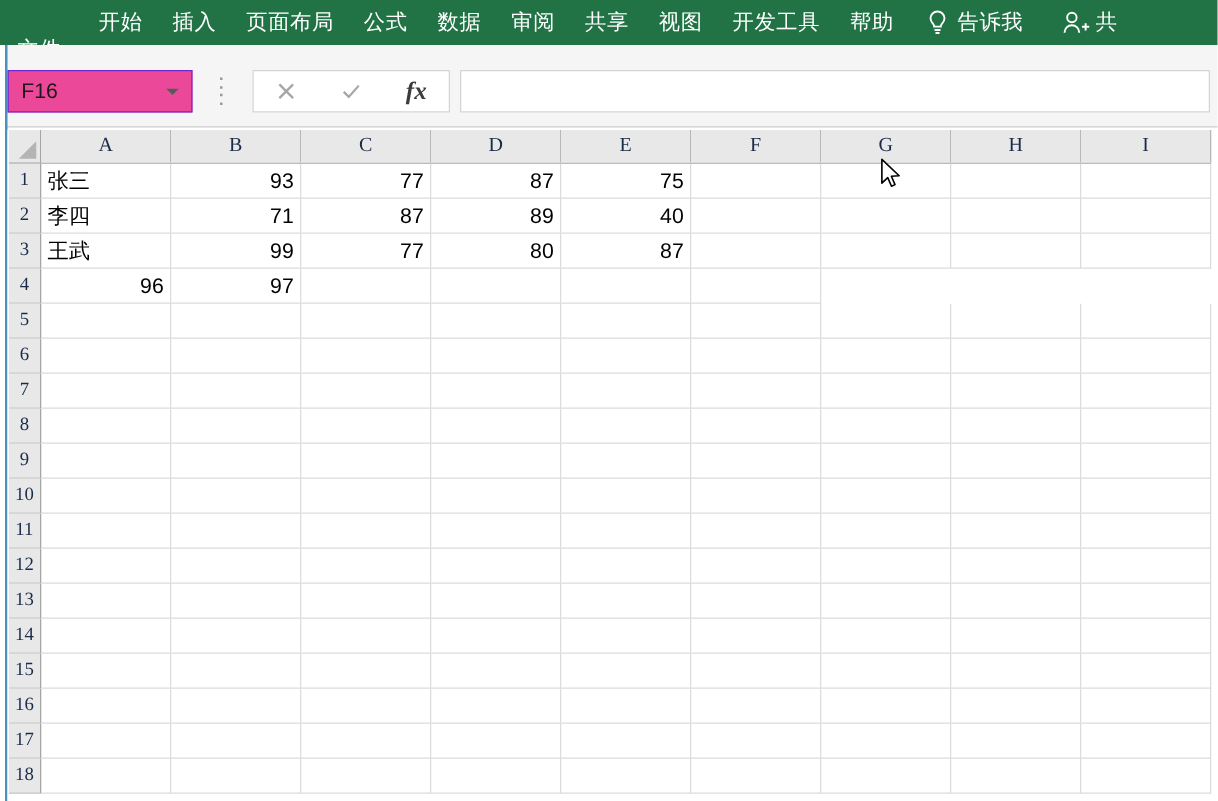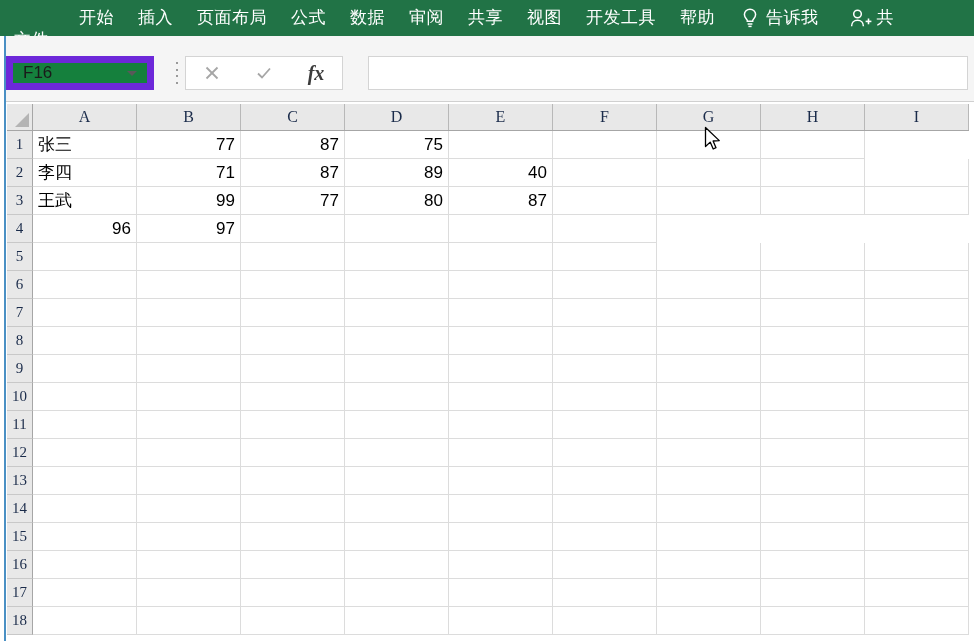--- a/index.html
+++ b/index.html
@@ -78,22 +78,22 @@
     height: 66px;
     background: #f5f5f5;
     border-bottom: 1px solid #d0d0d0;
     box-sizing: border-box;
   }
   .namebox {
     position: absolute;
     left: 6px; top: 56px;
     width: 148px;
     height: 34px;
-    background: #15803d;
-    border: 7px solid #6d28d9;
+    background: #ec4899;
+    border: 1px solid #6d28d9;
     box-sizing: border-box;
     display: flex;
     align-items: center;
     padding: 0 6px 0 10px;
   }
   .namebox-text {
     flex: 1;
     font-size: 17px;
     color: #1a1a1a;
   }
@@ -114,21 +114,21 @@
     justify-content: space-between;
     align-items: center;
   }
   .vdots i {
     display: block;
     width: 2px; height: 2px;
     background: #9a9a9a;
   }
   .fbtns {
     position: absolute;
-    left: 185px; top: 56px;
+    left: 202px; top: 56px;
     width: 158px;
     height: 34px;
     background: #ffffff;
     border: 1px solid #d4d4d4;
     box-sizing: border-box;
     display: flex;
     align-items: center;
   }
   .fbtn {
     flex: 1;
@@ -393,20 +393,21 @@
         <div class="row-head">13</div>
         <div class="row-head">14</div>
         <div class="row-head">15</div>
         <div class="row-head">16</div>
         <div class="row-head">17</div>
         <div class="row-head">18</div>
       </div>
     <div class="cells" id="cells">
         <div class="grid-row">
           <div class="cell txt">张三</div>
+          <div class="cell num">93</div>
           <div class="cell num">77</div>
           <div class="cell num">87</div>
           <div class="cell num">75</div>
           <div class="cell txt"></div>
           <div class="cell txt"></div>
           <div class="cell txt"></div>
           <div class="cell txt"></div>
         </div>
         <div class="grid-row">
           <div class="cell txt">李四</div>

